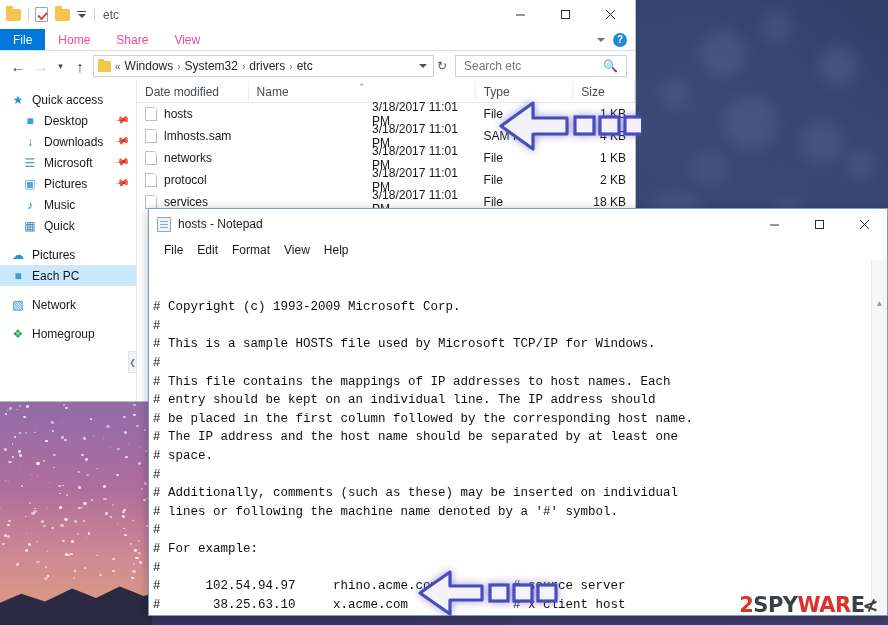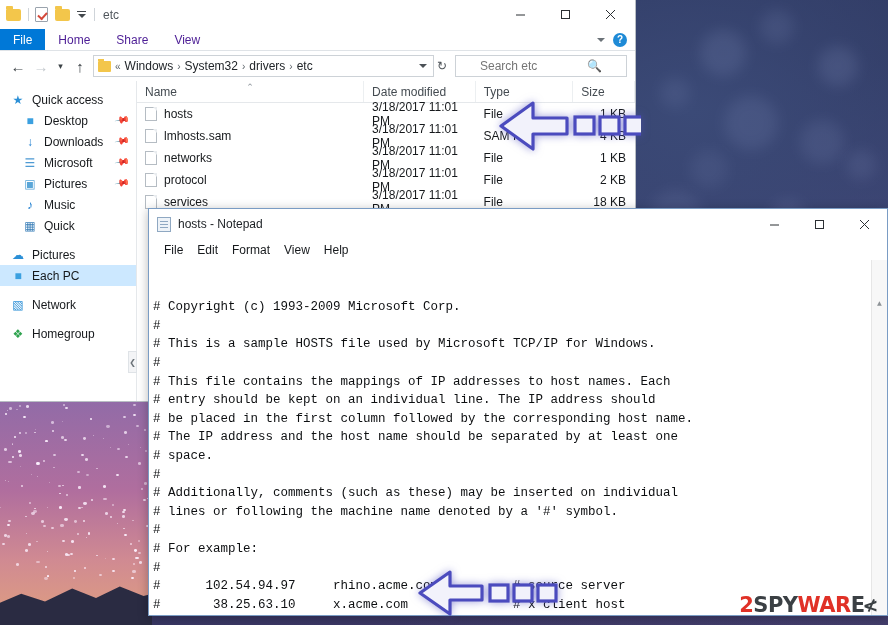--- a/index.html
+++ b/index.html
@@ -72,21 +72,21 @@
     width: 45px; height: 29px; display: flex; align-items: center; justify-content: center;
     color: #2b2f33; font-size: 12px;
   }
   .win-btn svg { display: block; }
 
   .exp-ribbon {
     height: 22px; display: flex; align-items: stretch; flex: none;
     border-bottom: 1px solid #dfe3e7; background: #fff;
   }
   .rib-tab {
-    padding: 0 13px; display: flex; align-items: center; font-size: 12px; color: #4c1d95;
+    padding: 0 13px; display: flex; align-items: center; font-size: 12px; color: #ec4899;
   }
   .rib-tab.active { background: #0078d7; color: #fff; }
   .rib-right { margin-left: auto; display: flex; align-items: center; gap: 8px; padding-right: 8px; }
   .rib-caret {
     width: 0; height: 0; border-left: 4px solid transparent; border-right: 4px solid transparent;
     border-top: 4px solid #6b7278;
   }
   .help-ico {
     width: 14px; height: 14px; border-radius: 50%; background: #1e8ad6; color: #fff;
     font-size: 10px; font-weight: bold; display: flex; align-items: center; justify-content: center;
@@ -110,21 +110,21 @@
   .crumb { font-size: 12px; color: #22262a; white-space: nowrap; }
   .crumb-sep { font-size: 10px; color: #5d646a; }
   .addr-right { margin-left: auto; display: flex; align-items: center; gap: 7px; padding-right: 2px; }
   .addr-caret {
     width: 0; height: 0; border-left: 4px solid transparent; border-right: 4px solid transparent;
     border-top: 4px solid #4c5257;
   }
   .refresh-ico { font-size: 12px; color: #4c5257; }
   .search-box {
     width: 172px; height: 22px; border: 1px solid #cdd2d7; background: #fff;
-    display: flex; align-items: center; padding: 0 24px; margin-left: 5px;
+    display: flex; align-items: center; padding: 0 8px; margin-left: 5px;
   }
   .search-box input {
     border: none; outline: none; flex: 1; font-size: 12px; color: #6b7278;
     font-family: "Liberation Sans", sans-serif; background: transparent; min-width: 0;
   }
   .search-mag { font-size: 12px; color: #4c5257; }
 
   .exp-body { flex: 1; display: flex; min-height: 0; }
   .exp-sidebar {
     width: 137px; background: #fff; border-right: 1px solid #e5e8eb;
@@ -546,26 +546,26 @@
           <div class="side-item lvl0">
             <span class="side-ico" style="color: rgb(47, 163, 79);">❖</span>
             <span>Homegroup</span>
           </div>
         </div>
       <div class="collapse-tab">❮</div>
     </div>
 
     <div class="exp-files">
       <div class="col-head" id="col-head">
+          <div class="col col-date">
+            <span>Date modified</span>
+          </div>
           <div class="col col-name">
             <span>Name</span>
             <span class="sort-chev">⌃</span>
-          </div>
-          <div class="col col-date">
-            <span>Date modified</span>
           </div>
           <div class="col col-type">
             <span>Type</span>
           </div>
           <div class="col col-size">
             <span>Size</span>
           </div>
         </div>
       <div id="file-rows">
           <div class="frow">

